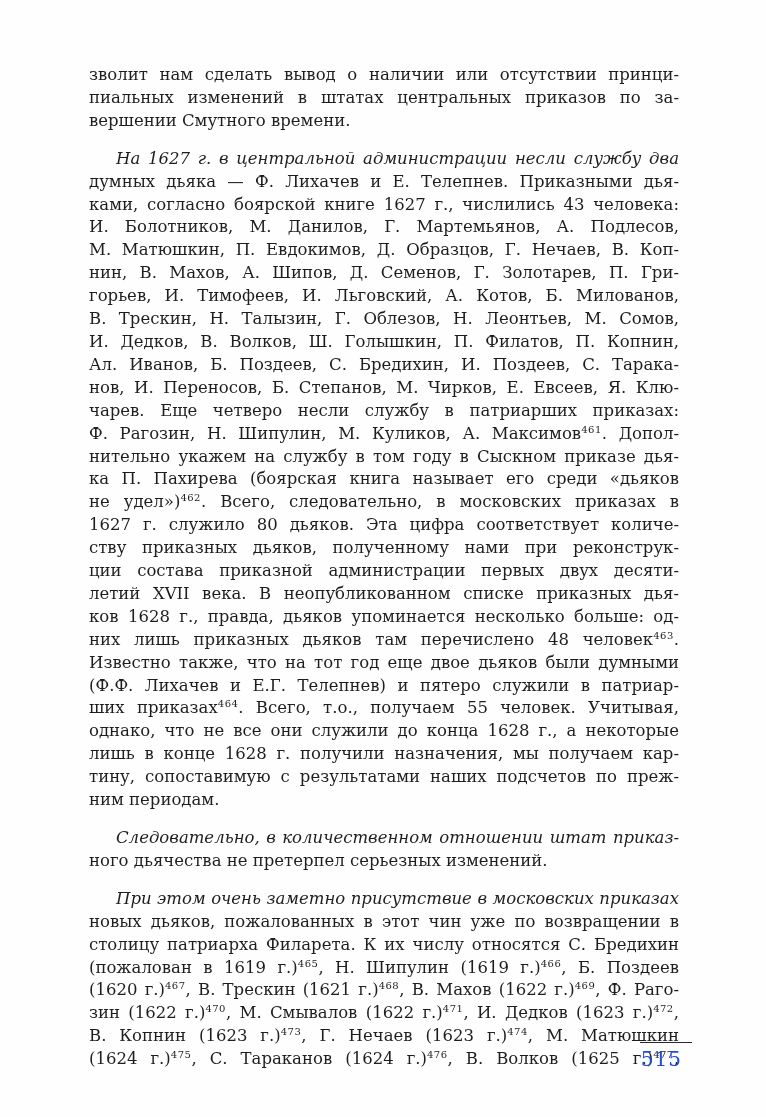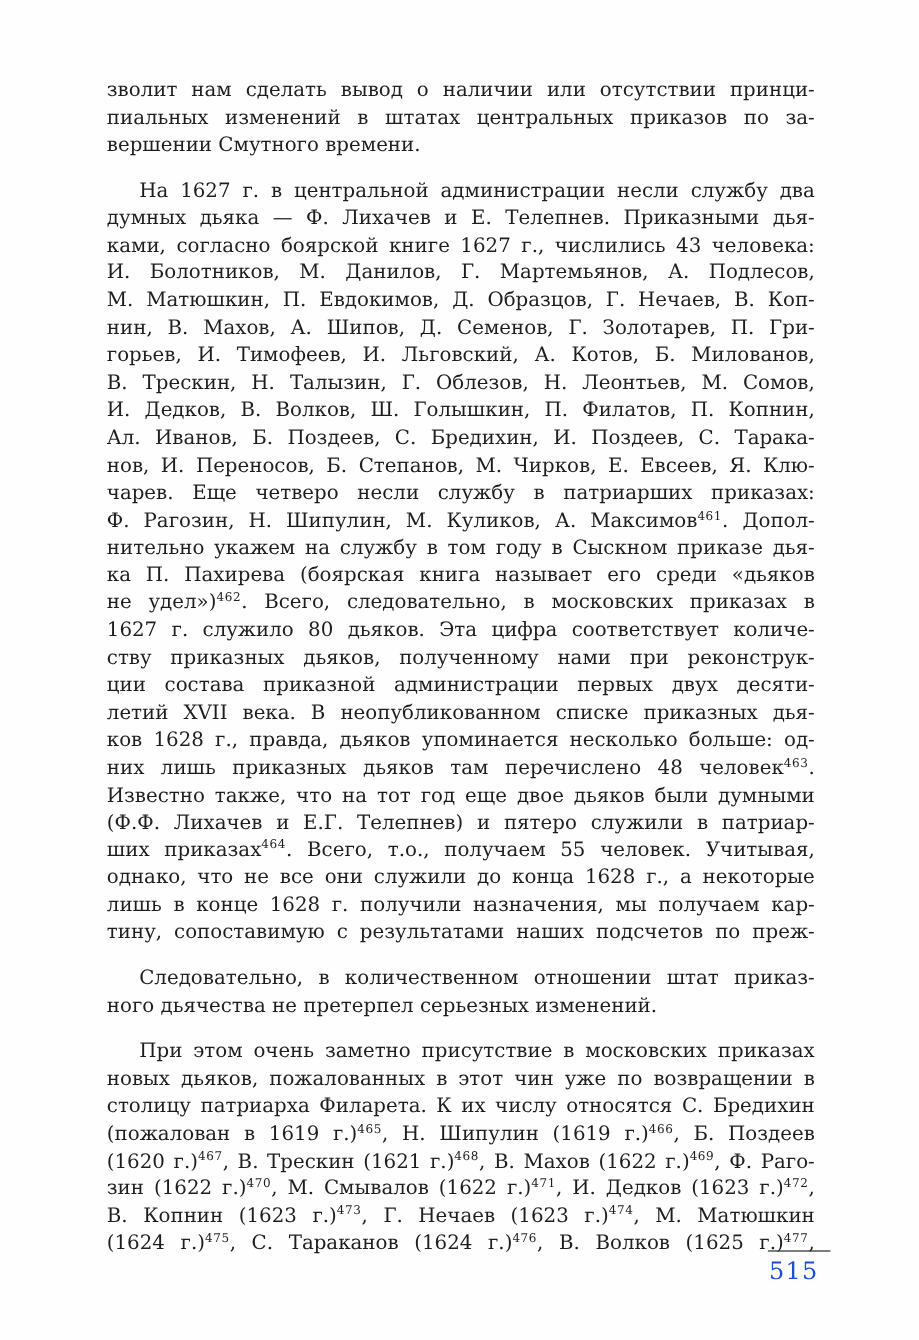--- a/index.html
+++ b/index.html
@@ -29,21 +29,21 @@
     line-height: 22.9px;
     text-rendering: optimizeLegibility;
   }
   .paragraph { margin: 15px; padding: 0; }
   .line {
     text-align: justify;
     -moz-text-align-last: justify;
     text-align-last: justify;
     white-space: normal;
   }
-  .line.indent { text-indent: 27px; }
+  .line.indent { text-indent: 27px; font-style: italic; }
   .line.endline {
     -moz-text-align-last: left;
     text-align-last: left;
   }
   sup.fnref {
     font-size: 10px;
     line-height: 0;
     position: relative;
     top: -6px;
     vertical-align: baseline;
@@ -103,20 +103,21 @@
         <div class="line">ции состава приказной администрации первых двух десяти-</div>
         <div class="line">летий XVII века. В неопубликованном списке приказных дья-</div>
         <div class="line">ков 1628 г., правда, дьяков упоминается несколько больше: од-</div>
         <div class="line">них лишь приказных дьяков там перечислено 48 человек<sup class="fnref">463</sup>.</div>
         <div class="line">Известно также, что на тот год еще двое дьяков были думными</div>
         <div class="line">(Ф.Ф. Лихачев и Е.Г. Телепнев) и пятеро служили в патриар-</div>
         <div class="line">ших приказах<sup class="fnref">464</sup>. Всего, т.о., получаем 55 человек. Учитывая,</div>
         <div class="line">однако, что не все они служили до конца 1628 г., а некоторые</div>
         <div class="line">лишь в конце 1628 г. получили назначения, мы получаем кар-</div>
         <div class="line">тину, сопоставимую с результатами наших подсчетов по преж-</div>
+        <div class="line endline">ним периодам.</div>
       </div>
       <div class="paragraph">
         <div class="line indent">Следовательно, в количественном отношении штат приказ-</div>
         <div class="line endline">ного дьячества не претерпел серьезных изменений.</div>
       </div>
       <div class="paragraph">
         <div class="line indent">При этом очень заметно присутствие в московских приказах</div>
         <div class="line">новых дьяков, пожалованных в этот чин уже по возвращении в</div>
         <div class="line">столицу патриарха Филарета. К их числу относятся С. Бредихин</div>
         <div class="line">(пожалован в 1619 г.)<sup class="fnref">465</sup>, Н. Шипулин (1619 г.)<sup class="fnref">466</sup>, Б. Поздеев</div>

